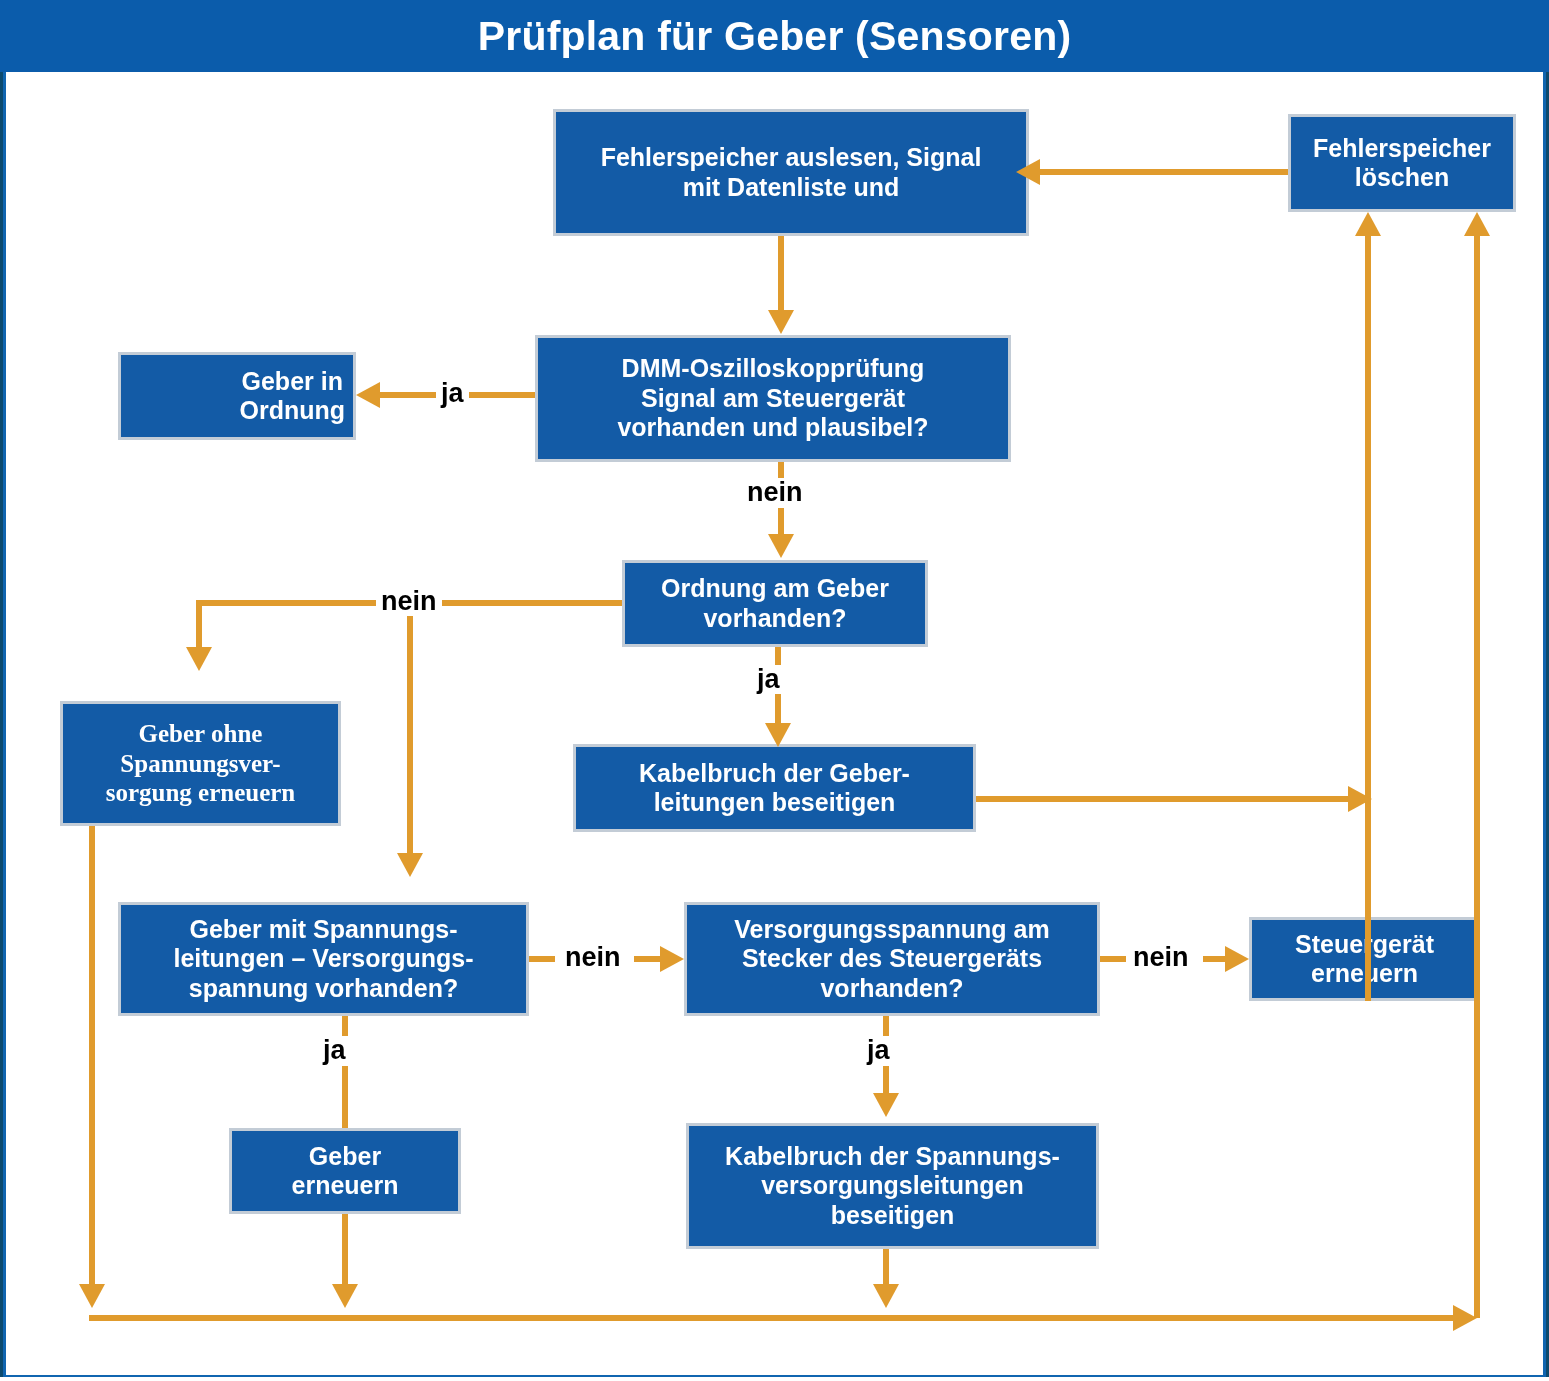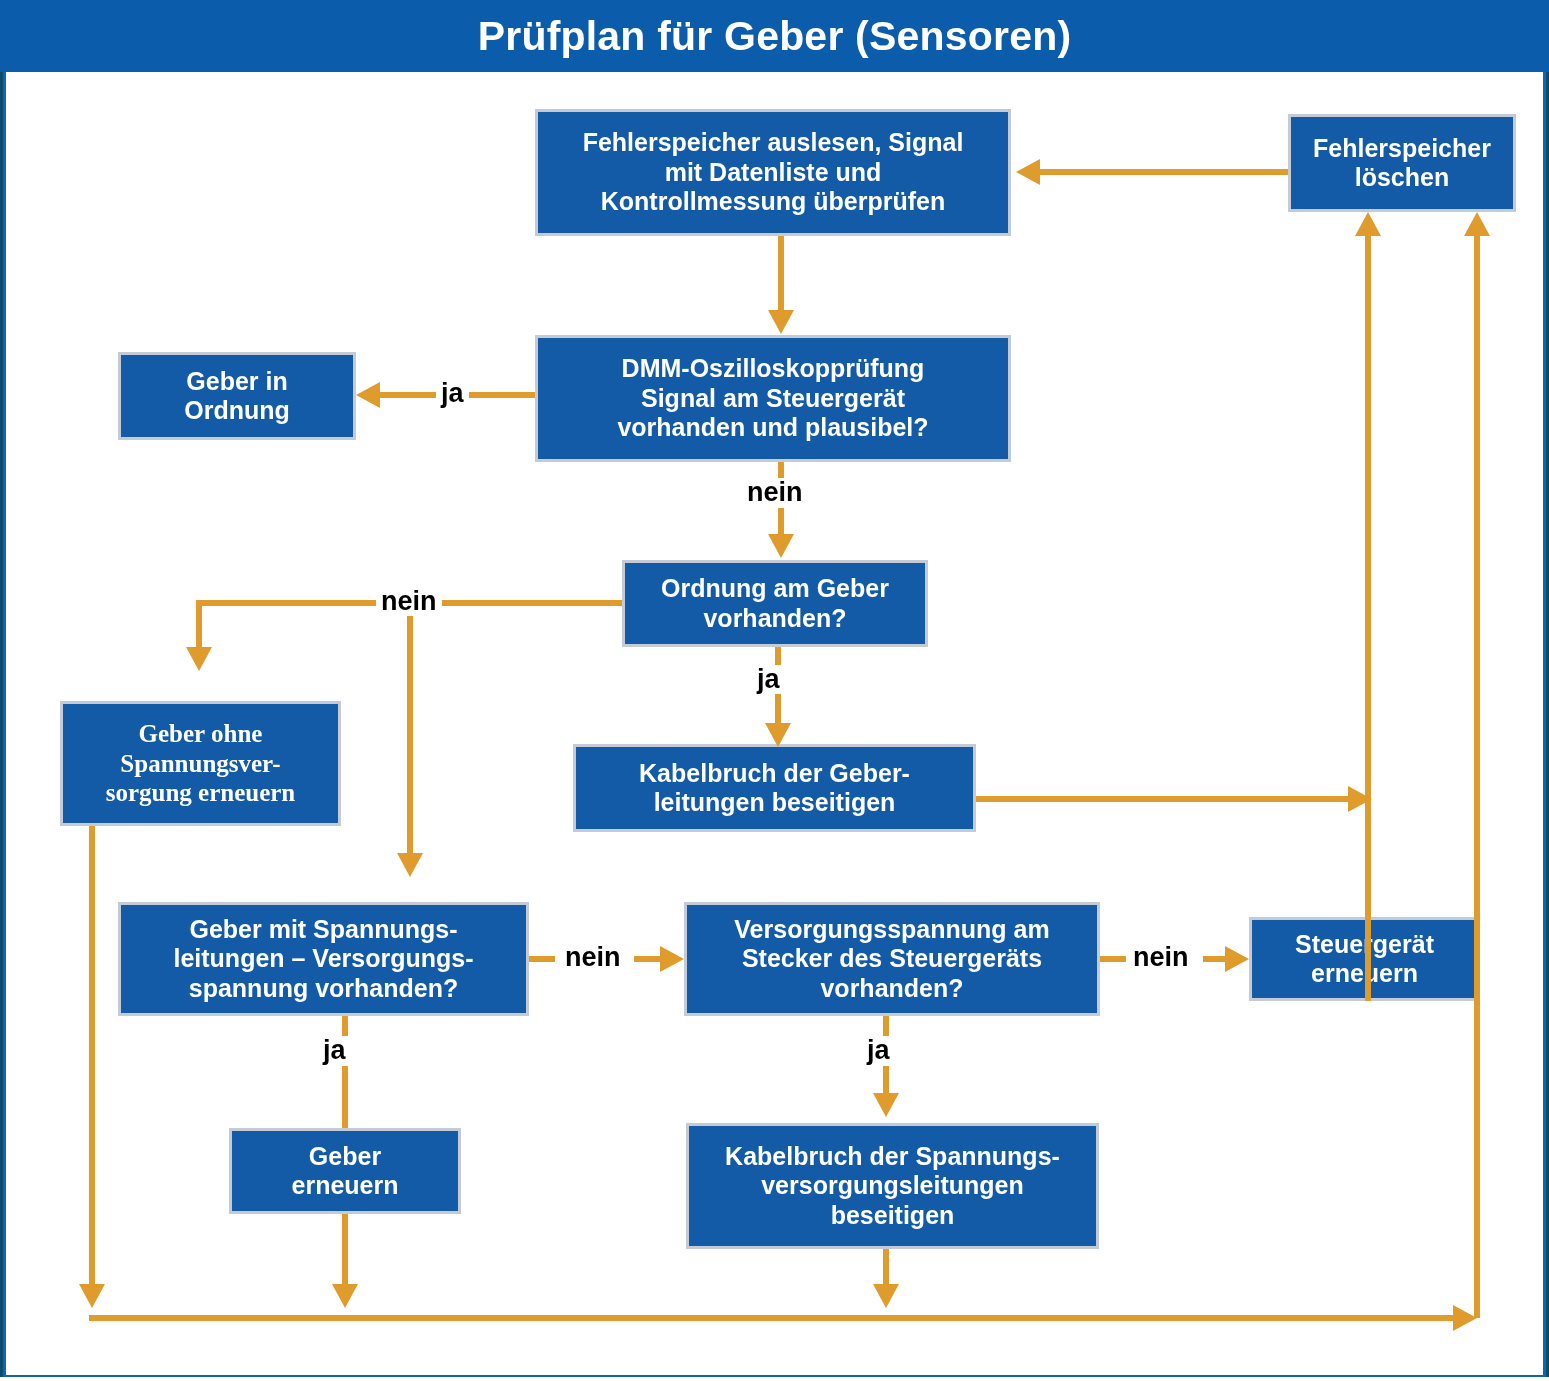--- a/index.html
+++ b/index.html
@@ -113,44 +113,43 @@
 </head>
 <body>
 
 <div id="root">
   <div id="frame"></div>
 
   <div id="title-bar">
     <div id="title-text">Prüfplan für Geber (Sensoren)</div>
   </div>
 
-  <div class="node" style="left:535px; top:109px; width:476px; height:127px;align-items:center;">
+  <div class="node" style="left:553px; top:109px; width:476px; height:127px;align-items:center;">
     <div>
       <span>Fehlerspeicher auslesen, Signal</span>
       <span>mit Datenliste und</span>
-      <span>Kontrollmessung überprüfen</span>
     </div>
   </div>
 
   <div class="node" style="left:535px; top:335px; width:476px; height:127px;">
     <div>
       <span>DMM-Oszilloskopprüfung</span>
       <span>Signal am Steuergerät</span>
       <span>vorhanden und plausibel?</span>
     </div>
   </div>
 
   <div class="node" style="left:1288px; top:114px; width:228px; height:98px;">
     <div>
       <span>Fehlerspeicher</span>
       <span>löschen</span>
     </div>
   </div>
 
-  <div class="node" style="left:118px; top:352px; width:238px; height:88px;">
+  <div class="node" style="left:118px; top:352px; width:238px; height:88px;justify-content:flex-end;">
     <div>
       <span>Geber in</span>
       <span>Ordnung</span>
     </div>
   </div>
 
   <div class="node" style="left:622px; top:560px; width:306px; height:87px;">
     <div>
       <span>Ordnung am Geber</span>
       <span>vorhanden?</span>

